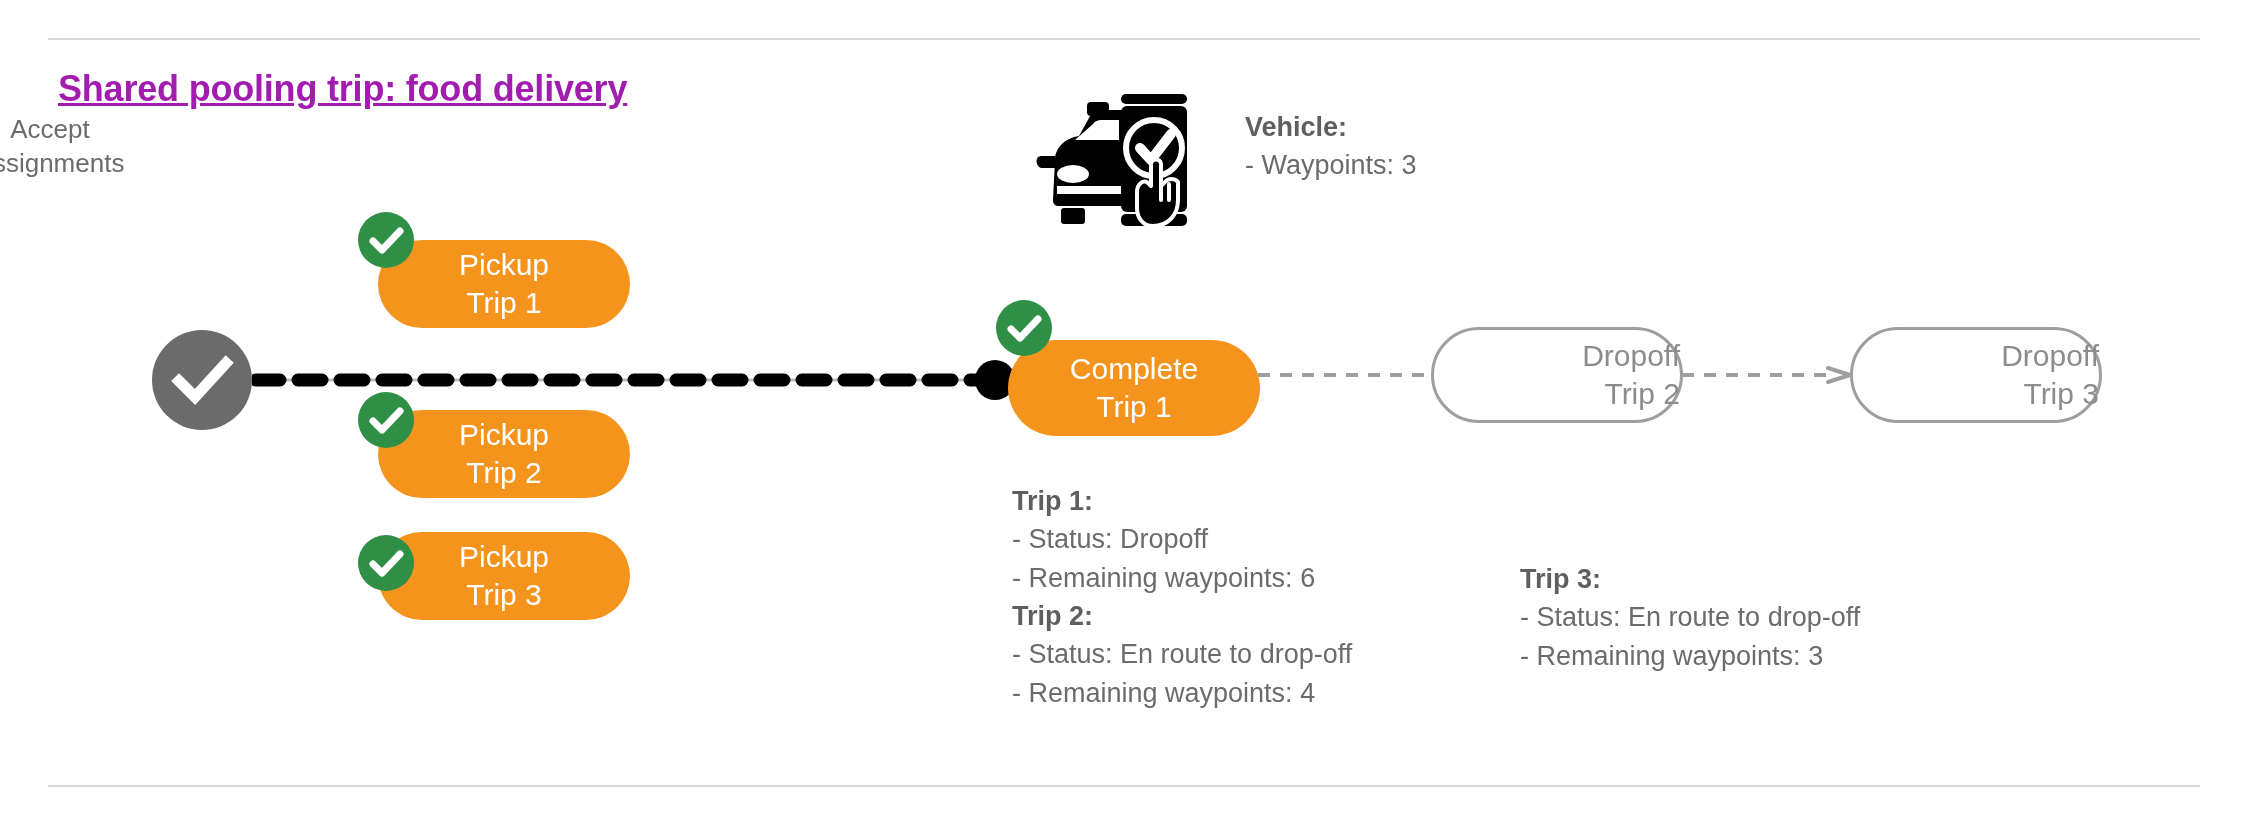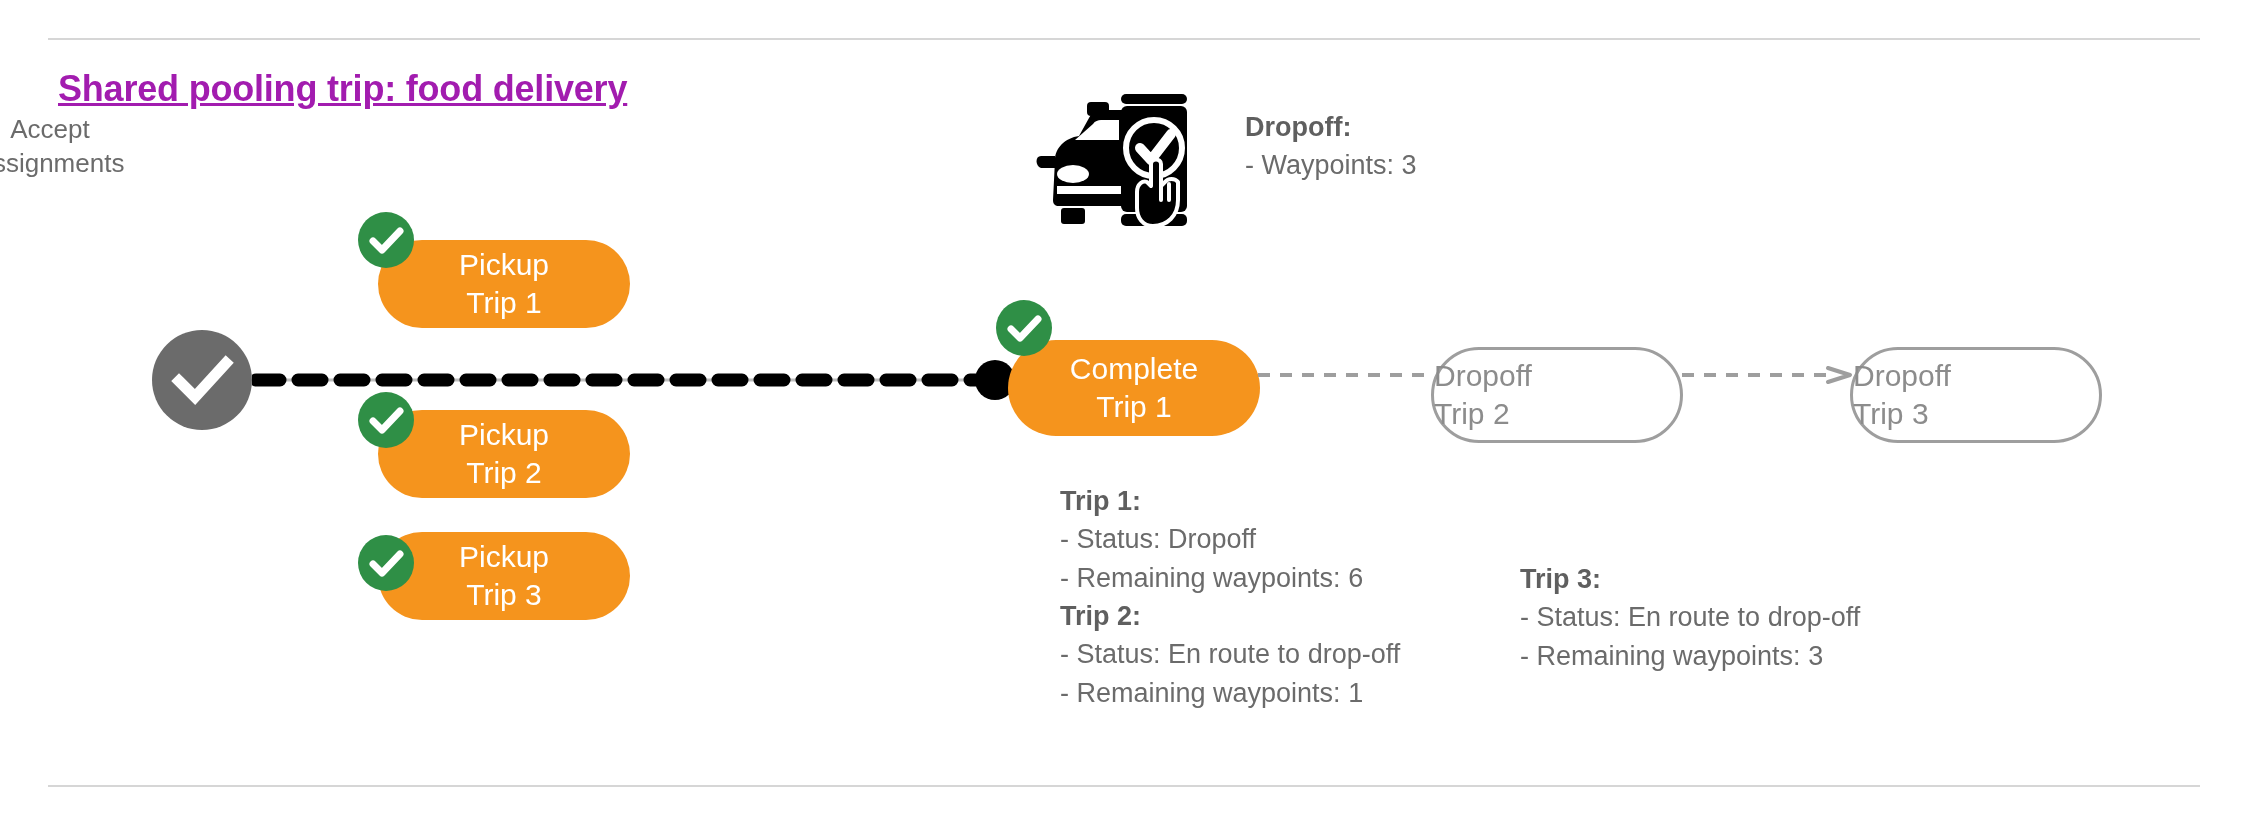--- a/index.html
+++ b/index.html
@@ -128,26 +128,25 @@
   .pill-outline {
     position: absolute;
     border: 3px solid #9e9e9e;
     border-radius: 999px;
     color: #8c8c8c;
     font-size: 30px;
     font-weight: 400;
     line-height: 1.28;
     display: flex;
     flex-direction: column;
-    align-items: flex-start;
+    align-items: flex-end;
     justify-content: center;
     text-align: center;
     background: #ffffff;
     box-sizing: border-box;
-    margin-top: 20px;
   }
   .pill-outline .l1, .pill-outline .l2 { display: block; white-space: nowrap; }
   .pill-dropoff2 { left: 1431px; top: 327px; width: 252px; height: 96px; }
   .pill-dropoff3 { left: 1850px; top: 327px; width: 252px; height: 96px; }
 
   
   .gray-conn {
     position: absolute;
     top: 366px;
     height: 18px;
@@ -171,21 +170,21 @@
     position: absolute;
     font-size: 27px;
     line-height: 1.42;
     color: #6b6b6b;
     white-space: nowrap;
   }
   .info-block .hd { font-weight: 700; color: #5f5f5f; }
   .info-block .ln { font-weight: 400; }
 
   .info-vehicle { left: 1245px; top: 108px; }
-  .info-trip12  { left: 1012px; top: 482px; margin-left: 48px; }
+  .info-trip12  { left: 1012px; top: 482px; }
   .info-trip3   { left: 1520px; top: 560px; }
 </style>
 </head>
 <body>
 
 <div class="divider top"></div>
 <div class="divider bottom"></div>
 
 <div class="page-title">Shared pooling trip: food delivery</div>
 
@@ -305,30 +304,30 @@
     <g>
       <path d="M116 76 C116 70 126 70 126 76 L126 98 L130 94 C133 90 140 90 143 94
                L143 112 C143 128 132 138 118 138 C108 138 102 130 102 120 L102 104
                C102 96 108 92 112 94 L116 98 Z" fill="#000000" stroke="#ffffff" stroke-width="4" stroke-linejoin="round"></path>
       <path d="M126 96 L126 112 M134 96 L134 112" stroke="#ffffff" stroke-width="4" stroke-linecap="round"></path>
     </g>
   </svg>
 </div>
 
 <div class="info-block info-vehicle">
-  <div class="hd">Dropoff:</div>
+  <div class="hd">Vehicle:</div>
   <div class="ln">- Waypoints: 3</div>
 </div>
 
 <div class="info-block info-trip12">
   <div class="hd">Trip 1:</div>
   <div class="ln">- Status:  Dropoff</div>
   <div class="ln">- Remaining waypoints: 6</div>
   <div class="hd">Trip 2:</div>
   <div class="ln">- Status:  En route to drop-off</div>
-  <div class="ln">- Remaining waypoints: 1</div>
+  <div class="ln">- Remaining waypoints: 4</div>
 </div>
 
 <div class="info-block info-trip3">
   <div class="hd">Trip 3:</div>
   <div class="ln">- Status:  En route to drop-off</div>
   <div class="ln">- Remaining waypoints: 3</div>
 </div>
 
 </body></html>

